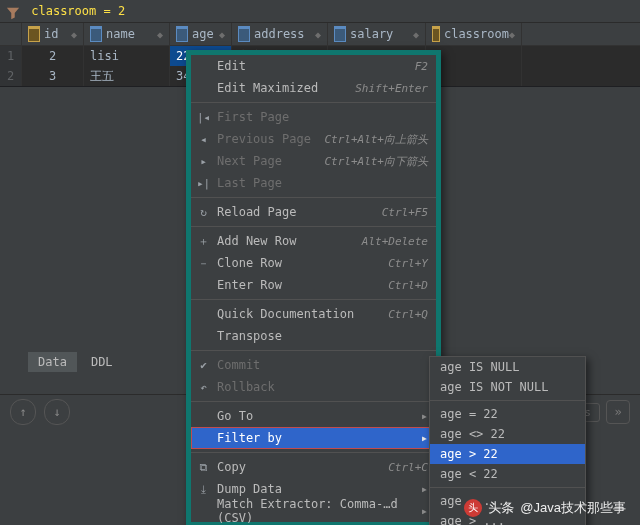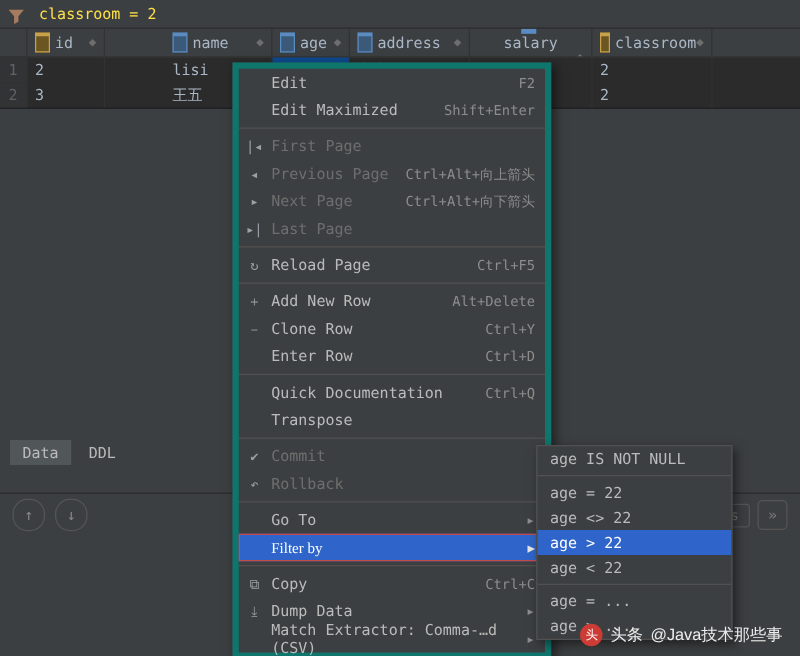--- a/index.html
+++ b/index.html
@@ -8,45 +8,45 @@
   .filter-bar{height:22px;line-height:22px;padding-left:6px;background:#3c3f41;border-bottom:1px solid #2b2b2b;color:#fde047;}
   .filter-bar .ico{display:inline-block;width:14px;height:14px;vertical-align:middle;margin-right:4px;color:#a77b5e;}
   
   .grid{background:#2b2b2b;border-bottom:1px solid #1e1f22;}
   .hdr{display:flex;height:22px;background:#3c3f41;border-bottom:1px solid #323232;}
   .hcell{display:flex;align-items:center;padding:0 6px;border-right:1px solid #323232;color:#a9b7c6;box-sizing:border-box;overflow:hidden;white-space:nowrap;}
   .hcell .colico{display:inline-block;width:10px;height:12px;margin-right:4px;border:1px solid #5b8bc1;border-top:3px solid #5b8bc1;background:#3b5a7a;}
   .key .colico{border-color:#c7a24a;border-top-color:#c7a24a;background:#6b5521;}
   .sort{margin-left:auto;color:#6e6e6e;font-size:10px;}
   .w-gut{width:22px;justify-content:center;}
-  .w1{width:62px;} .w2{width:86px;margin-left:48px;} .w3{width:62px;} .w4{width:96px;} .w5{width:98px;flex-direction:column;} .w6{width:96px;}
+  .w1{width:62px;justify-content:center;} .w2{width:86px;} .w3{width:62px;} .w4{width:96px;} .w5{width:98px;} .w6{width:96px;}
   .row{display:flex;height:20px;}
   .cell{padding:0 6px;display:flex;align-items:center;border-right:1px solid #323232;box-sizing:border-box;}
   .gut{color:#606366;background:#313335;justify-content:center;}
   .age-sel{background:#0d4a8f;color:#fff;}
   
   .menu{position:absolute;left:186px;top:50px;width:245px;background:#3c3f41;border:5px solid #0f766e;box-shadow:3px 3px 8px rgba(0,0,0,.5);}
   .mi{display:flex;align-items:center;height:22px;padding:0 8px 0 26px;position:relative;color:#bbbbbb;}
-  .mi .mk{margin-left:auto;color:#8c8c8c;font-size:11px;}
+  .mi .mk{margin-left:auto;color:#8c8c8c;font-size:11px;font-style:italic;}
   .mi .arrow{margin-left:auto;color:#8c8c8c;}
   .mi.dis{color:#6e6e6e;}
   .mi.sel{background:#2f65ca;color:#fff;}
   .mi.sel .mk,.mi.sel .arrow{color:#e6e6e6;}
-  .filter-hi{outline:1px solid #c24b4e;outline-offset:-1px;font-family:Liberation Serif, serif;}
+  .filter-hi{outline:1px solid #c24b4e;outline-offset:-1px;}
   .sep{height:1px;margin:3px 0;background:#515151;}
   .mico{position:absolute;left:5px;width:15px;height:15px;display:flex;align-items:center;justify-content:center;color:#9aa0a6;font-size:11px;}
   
   .submenu{position:absolute;left:429px;top:356px;width:155px;background:#3c3f41;border:1px solid #515151;box-shadow:3px 3px 8px rgba(0,0,0,.5);}
   .si{height:20px;line-height:20px;padding:0 10px;color:#bbbbbb;}
   .si.sel{background:#2f65ca;color:#fff;}
   
   .lower{position:absolute;left:0;top:346px;right:0;}
   .tabs{display:flex;gap:4px;padding:6px 8px;}
   .tab{padding:3px 10px;color:#bbbbbb;}
-  .tab.active{background:#515658;}
+  .tab.active{background:#515658;margin-left:20px;}
   .toolbar{display:flex;align-items:center;height:34px;padding:0 10px;margin-top:16px;border-top:1px solid #2b2b2b;}
   .nav-btn{width:24px;height:24px;border:1px solid #555;border-radius:12px;margin-right:8px;display:flex;align-items:center;justify-content:center;color:#888;}
   .pill{padding:2px 8px;border:1px solid #555;border-radius:3px;color:#777;font-size:11px;margin-right:6px;}
   .chev{margin-left:auto;width:22px;height:22px;border:1px solid #555;border-radius:4px;display:flex;align-items:center;justify-content:center;color:#777;}
   
   .wm{position:absolute;right:14px;bottom:8px;color:#eeeeee;font-family:sans-serif;font-size:13px;display:flex;align-items:center;gap:6px;}
   .wm .dot{width:18px;height:18px;border-radius:50%;background:#cd3b35;color:#fff;font-size:10px;display:flex;align-items:center;justify-content:center;font-family:sans-serif;}
 </style>
 </head>
 <body>
@@ -218,20 +218,21 @@
         <span>Dump Data</span>
         <span class="arrow">▸</span>
       </div>
     <div class="mi">
         <span>Match Extractor: Comma-…d (CSV)</span>
         <span class="arrow">▸</span>
       </div>
   </div>
 
   <div class="submenu">
+    <div class="si">age IS NULL</div>
     <div class="si">age IS NOT NULL</div>
     <div class="sep"></div>
     <div class="si">age = 22</div>
     <div class="si">age &lt;&gt; 22</div>
     <div class="si sel">age &gt; 22</div>
     <div class="si">age &lt; 22</div>
     <div class="sep"></div>
     <div class="si">age = ...</div>
     <div class="si">age &gt; ...</div>
 

